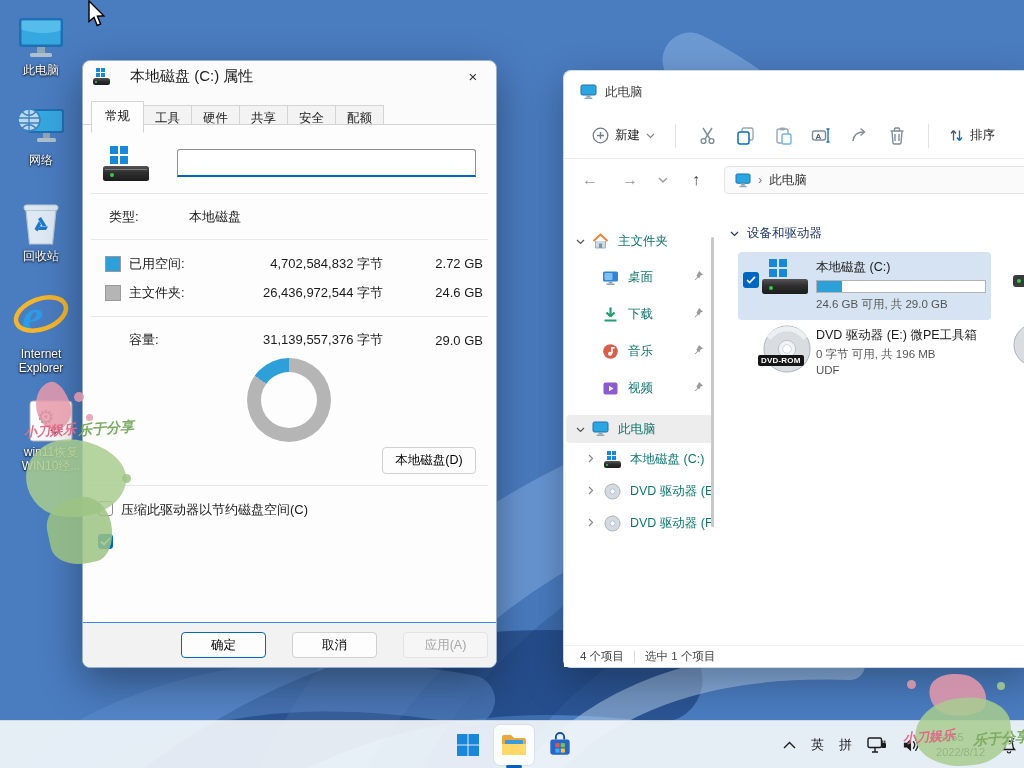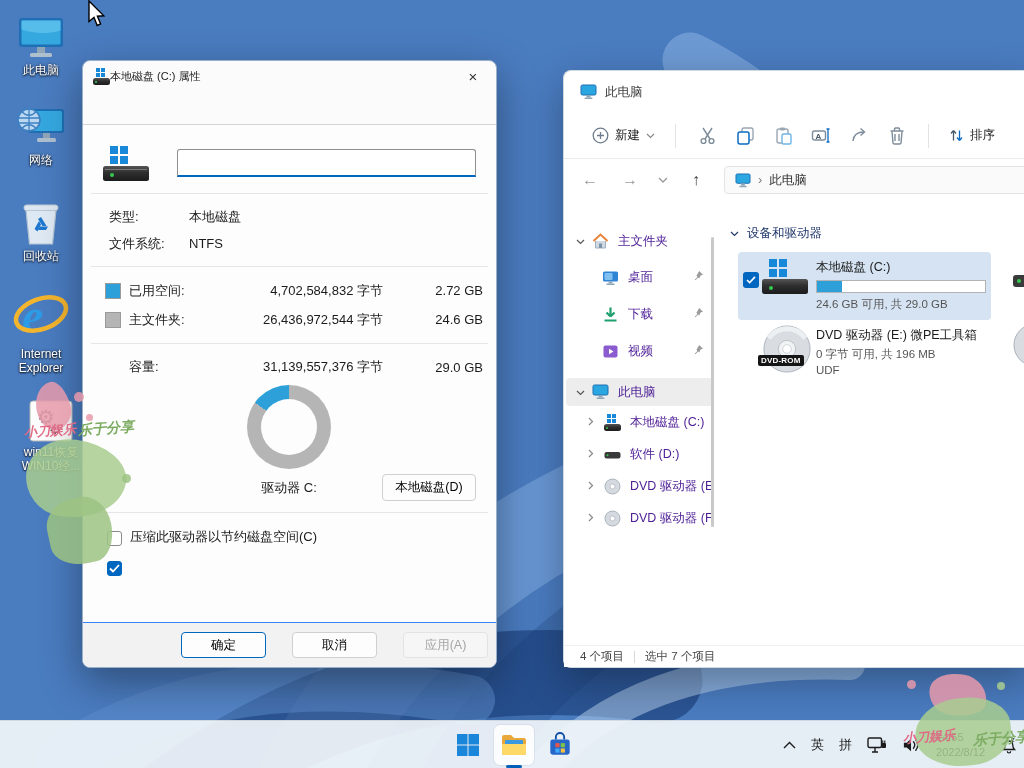--- a/index.html
+++ b/index.html
@@ -28,21 +28,21 @@
   .blob { position:absolute; opacity:.85; }
   .wm .t1 { position:absolute; color:#e06a86; font-weight:bold; font-style:italic; font-size:13px; white-space:nowrap; transform:rotate(-4deg); }
   .wm .t2 { position:absolute; color:#7cab62; font-weight:bold; font-style:italic; font-size:14px; white-space:nowrap; transform:rotate(-4deg); }
   
   .titlebtn-x { width:46px; height:30px; display:flex; align-items:center; justify-content:center; font-size:15px; color:#333; }
   
   .dialog { position:absolute; left:82px; top:60px; width:415px; height:608px; z-index:30;
     background:#fbfbfb; border:1px solid #9ab0c8; border-radius:8px;
     box-shadow:0 14px 42px rgba(0,0,0,.38); overflow:hidden; }
   .dlg-titlebar { height:30px; display:flex; align-items:center; padding-left:10px; }
-  .dlg-title { margin-left:0; font-size:11px; flex:1; }
+  .dlg-title { margin-left:20px; font-size:15px; flex:1; }
   .tabstrip { display:flex; padding:10px 0 0 8px; align-items:flex-end; }
   .tab { font-size:12.5px; padding:4px 11px 5px; border:1px solid #d4d4d4; background:#f3f3f3;
     border-bottom:1px solid #d4d4d4; margin-right:-1px; position:relative; }
   .tab.active { background:#fdfdfd; padding:6px 13px 7px; border-bottom:1px solid #fdfdfd; z-index:2; }
   .dlg-page { position:absolute; top:64px; left:0; right:0; bottom:45px; background:#fdfdfd;
     border-top:1px solid #d4d4d4; margin-top:-1px; padding-top:17px; overflow:hidden; }
   .labelrow { display:flex; align-items:center; padding:0 20px; height:42px; }
   .vol-input { flex:1; height:28px; margin-left:28px; background:#fff; border:1px solid #8f8f8f;
     border-bottom:2px solid #0067c0; border-radius:3px 3px 0 0; position:relative; }
   .sep { border:none; border-top:1px solid #e6e6e6; margin:9px 8px; }
@@ -53,21 +53,21 @@
   .sw { width:16px; height:16px; border:1px solid #9a9a9a; }
   .donut-wrap { position:relative; height:88px; margin-top:4px; }
   .donut { position:absolute; left:164px; top:0; width:84px; height:84px; border-radius:50%; }
   .donut::after { content:""; position:absolute; left:14px; top:14px; width:56px; height:56px;
     border-radius:50%; background:#fdfdfd; }
   .donut-caption-row { position:relative; height:30px; }
   .donut-caption { position:absolute; left:121px; width:170px; text-align:center; line-height:30px; }
   .btn { display:inline-flex; align-items:center; justify-content:center; height:27px;
     background:#fdfdfd; border:1px solid #d0d0d0; border-radius:4px; font-size:12.5px; padding:0 12px; }
   .btn.details { position:absolute; right:20px; top:1px; width:94px; }
-  .cbrow { display:flex; align-items:flex-end; padding-left:15px; margin-top:15px;margin-left:9px; }
+  .cbrow { display:flex; align-items:flex-start; padding-left:15px; margin-top:15px; }
   .cb { width:15px; height:15px; border:1px solid #8a8a8a; border-radius:3px; background:#fff;
     margin-right:8px; flex:none; display:flex; align-items:center; justify-content:center; }
   .cb.checked { background:#0067c0; border-color:#0067c0; }
   .dlg-footer { position:absolute; left:0; right:0; bottom:0; height:45px; background:#f2f2f2;
     border-top:1px solid #3b82f6; display:flex; align-items:center; justify-content:flex-end;
     gap:26px; padding-right:8px; }
   .dlg-footer .btn { width:85px; height:26px; }
   .btn.primary { border:1px solid #0067c0; }
   .btn.disabled { color:#a5a5a5; background:#f6f6f6; border-color:#e3e3e3; }
   
@@ -81,21 +81,21 @@
   .tb-div { width:1px; height:24px; background:#e3e3e3; margin:0 12px; }
   .tb-ic { width:38px; height:32px; display:flex; align-items:center; justify-content:center; border-radius:4px; }
   .tb-sort { display:flex; align-items:center; gap:6px; font-size:12.5px; padding:6px 8px; border-radius:4px; }
   .exp-nav { height:42px; display:flex; align-items:center; padding-left:14px; gap:16px; }
   .nav-arrow { font-size:16px; color:#9a9a9a; width:24px; text-align:center; }
   .nav-arrow.up { color:#444; }
   .addressbar { flex:1; height:28px; background:#fafafa; border:1px solid #e4e4e4; border-radius:4px;
     display:flex; align-items:center; padding-left:10px; gap:7px; font-size:12.5px; color:#333; }
   .exp-body { position:absolute; top:130px; left:0; right:0; bottom:22px; }
   .sidebar { position:absolute; left:0; top:0; bottom:0; width:152px; overflow:hidden; padding-top:22px; }
-  .side-row { display:flex; align-items:center; height:36px; font-size:12.5px; color:#4c1d95;
+  .side-row { display:flex; align-items:center; height:36px; font-size:12.5px; color:#0f766e;
     padding-left:10px; position:relative; border-radius:4px; margin:0 2px; }
   .side-row .chev { width:16px; flex:none; color:#555; }
   .side-row .si { width:17px; height:17px; flex:none; margin-right:9px; }
   .side-row .pin { position:absolute; right:10px; }
   .side-row.child { padding-left:36px; height:37px;font-family:Liberation Serif, serif; }
   .side-row.pcchild { padding-left:22px; height:32px; }
   .side-row.selected { background:#ededed; }
   .side-row .slabel { white-space:nowrap; overflow:hidden; }
   .side-scroll { position:absolute; right:2px; top:36px; width:3px; height:290px; background:#c9c9c9; border-radius:2px; }
   .mainpane { position:absolute; left:162px; top:0; right:0; bottom:0; overflow:hidden; }
@@ -230,20 +230,28 @@
           <div></div>
         </div>
         <div class="chassis">
           <div class="led"></div>
         </div>
       </div>
     <span class="dlg-title">本地磁盘 (C:) 属性</span>
     <div class="titlebtn-x">×</div>
   </div>
 
+  <div class="tabstrip">
+    <div class="tab active">常规</div>
+    <div class="tab">工具</div>
+    <div class="tab">硬件</div>
+    <div class="tab">共享</div>
+    <div class="tab">安全</div>
+    <div class="tab">配额</div>
+  </div>
 
   <div class="dlg-page">
     <div class="labelrow">
       <div class="drv">
         <div class="logo">
             <div></div>
             <div></div>
             <div></div>
             <div></div>
           </div>
@@ -254,24 +262,20 @@
       </div>
       <div class="vol-input"></div>
     </div>
 
     <hr class="sep">
 
     <div class="inforow">
       <span>类型:</span>
       <span>本地磁盘</span>
     </div>
-    <div class="inforow">
-      <span>文件系统:</span>
-      <span>NTFS</span>
-    </div>
 
     <hr class="sep">
 
     <div class="spacerow">
       <span class="sw" style="background: rgb(45, 160, 218);"></span>
       <span>已用空间:</span>
       <span class="num">4,702,584,832 字节</span>
       <span class="num">2.72 GB</span>
     </div>
     <div class="spacerow">
@@ -287,21 +291,20 @@
       <span></span>
       <span>容量:</span>
       <span class="num">31,139,557,376 字节</span>
       <span class="num">29.0 GB</span>
     </div>
 
     <div class="donut-wrap">
       <div class="donut" style="background: conic-gradient(rgb(181, 181, 181) 0deg, rgb(181, 181, 181) 305.64deg, rgb(45, 160, 218) 305.64deg, rgb(45, 160, 218) 360deg);"></div>
     </div>
     <div class="donut-caption-row">
-      <span class="donut-caption">驱动器 C:</span>
       <button class="btn details">本地磁盘(D)</button>
     </div>
 
     <hr class="sep">
 
     <div class="cbrow">
       <span class="cb"></span>
       <span>压缩此驱动器以节约磁盘空间(C)</span>
     </div>
     <div class="cbrow">
@@ -435,20 +438,32 @@
         <span class="pin"><svg width="11" height="11" viewBox="0 0 16 16">
               <path d="M9 1.5 L14.5 7 L11 8 L9 12.5 L7.5 11 L3.5 15 L2.5 14 L6.5 10 L5 8.5 L7 5 Z" fill="#9a9a9a"></path>
             </svg></span>
       </div>
       <div class="side-row child">
         <span class="si"><svg width="17" height="17" viewBox="0 0 17 17">
               <path d="M8.5 1.5 v9 M8.5 10.5 l-4 -4 M8.5 10.5 l4 -4" stroke="#1f9f6e" stroke-width="2.2" fill="none"></path>
               <path d="M2.5 14.5 h12" stroke="#1f9f6e" stroke-width="2"></path>
             </svg></span>
         <span class="slabel">下载</span>
+        <span class="pin"><svg width="11" height="11" viewBox="0 0 16 16">
+              <path d="M9 1.5 L14.5 7 L11 8 L9 12.5 L7.5 11 L3.5 15 L2.5 14 L6.5 10 L5 8.5 L7 5 Z" fill="#9a9a9a"></path>
+            </svg></span>
+      </div>
+      <div class="side-row child">
+        <span class="si"><svg width="17" height="17" viewBox="0 0 17 17">
+              <circle cx="8.5" cy="8.5" r="7.3" fill="#d95f4c"></circle>
+              <rect x="9.2" y="4" width="1.6" height="6.5" fill="#fff"></rect>
+              <circle cx="8" cy="10.8" r="2" fill="#fff"></circle>
+              <rect x="9.2" y="4" width="3.4" height="1.6" fill="#fff"></rect>
+            </svg></span>
+        <span class="slabel">音乐</span>
         <span class="pin"><svg width="11" height="11" viewBox="0 0 16 16">
               <path d="M9 1.5 L14.5 7 L11 8 L9 12.5 L7.5 11 L3.5 15 L2.5 14 L6.5 10 L5 8.5 L7 5 Z" fill="#9a9a9a"></path>
             </svg></span>
       </div>
       <div class="side-row child">
         <span class="si"><svg width="17" height="17" viewBox="0 0 17 17">
               <rect x="1.5" y="2.5" width="14" height="12" rx="2" fill="#8a5cd0"></rect>
               <path d="M7 5.8 L11.5 8.5 L7 11.2 Z" fill="#fff"></path>
             </svg></span>
         <span class="slabel">视频</span>
@@ -480,30 +495,20 @@
                 <div></div>
                 <div></div>
                 <div></div>
               </span>
               <span class="chassis" style="display:block;">
                 <span class="led" style="display:block;"></span>
               </span>
             </span>
           </span>
         <span class="slabel">本地磁盘 (C:)</span>
-      </div>
-      <div class="side-row pcchild">
-        <span class="chev"><svg width="6" height="9" viewBox="0 0 6 9">
-              <polyline points="1,1 4.5,4.5 1,8" fill="none" stroke="#888" stroke-width="1.2"></polyline>
-            </svg></span>
-        <span class="si"><svg width="17" height="17" viewBox="0 0 17 17">
-              <rect x="0.5" y="6" width="16" height="6.5" rx="2" fill="#3a3a3a"></rect>
-              <circle cx="3.5" cy="9.2" r="1" fill="#35c94f"></circle>
-            </svg></span>
-        <span class="slabel">软件 (D:)</span>
       </div>
       <div class="side-row pcchild">
         <span class="chev"><svg width="6" height="9" viewBox="0 0 6 9">
               <polyline points="1,1 4.5,4.5 1,8" fill="none" stroke="#888" stroke-width="1.2"></polyline>
             </svg></span>
         <span class="si"><svg width="17" height="17" viewBox="0 0 17 17">
               <circle cx="8.5" cy="8.5" r="7.5" fill="#d5dae0" stroke="#aab2ba"></circle>
               <circle cx="8.5" cy="8.5" r="2.6" fill="#fff" stroke="#b8bfc6"></circle>
             </svg></span>
         <span class="slabel">DVD 驱动器 (E:)</span>
@@ -582,21 +587,21 @@
             <circle cx="22" cy="22" r="21" fill="#d9dde2" stroke="#aab2ba"></circle>
             <circle cx="22" cy="22" r="8" fill="#fff" stroke="#b8bfc6"></circle>
           </svg>
       </span>
     </div>
   </div>
 
   <div class="statusbar">
     <span>4 个项目</span>
     <span class="sdiv"></span>
-    <span>选中 7 个项目</span>
+    <span>选中 1 个项目</span>
   </div>
 </div>
 
 <div class="taskbar">
   <div class="tb-center">
     <div class="taskapp">
       <svg width="24" height="24" viewBox="0 0 24 24">
           <rect x="1" y="1" width="10.5" height="10.5" fill="#1a86d9"></rect>
           <rect x="12.5" y="1" width="10.5" height="10.5" fill="#1a86d9"></rect>
           <rect x="1" y="12.5" width="10.5" height="10.5" fill="#1a86d9"></rect>

